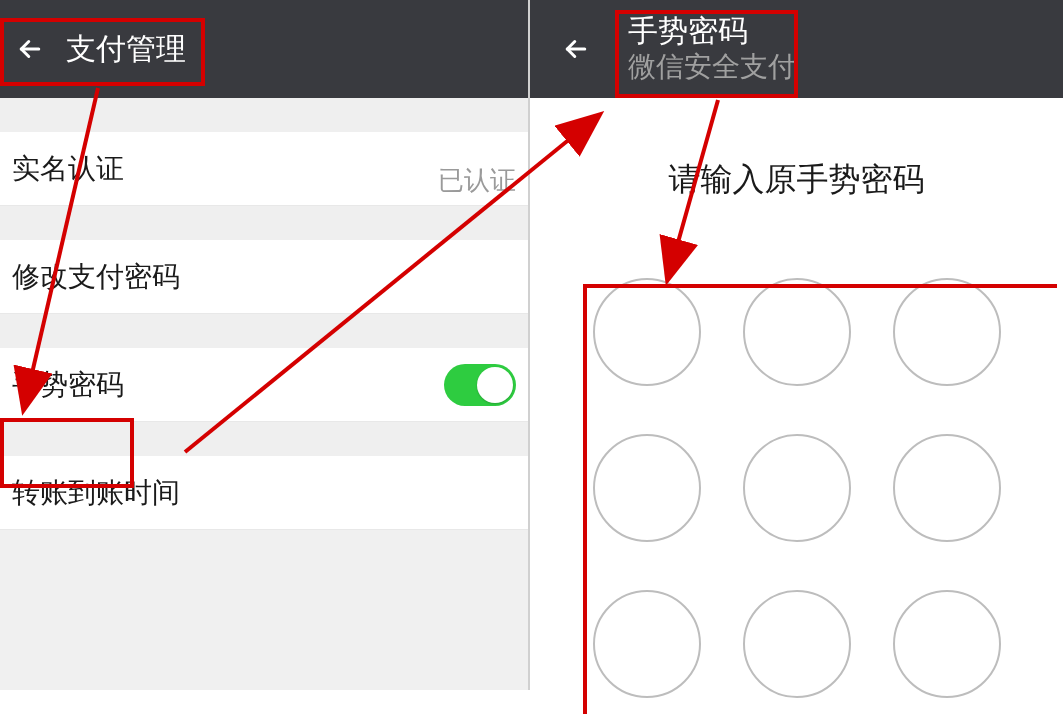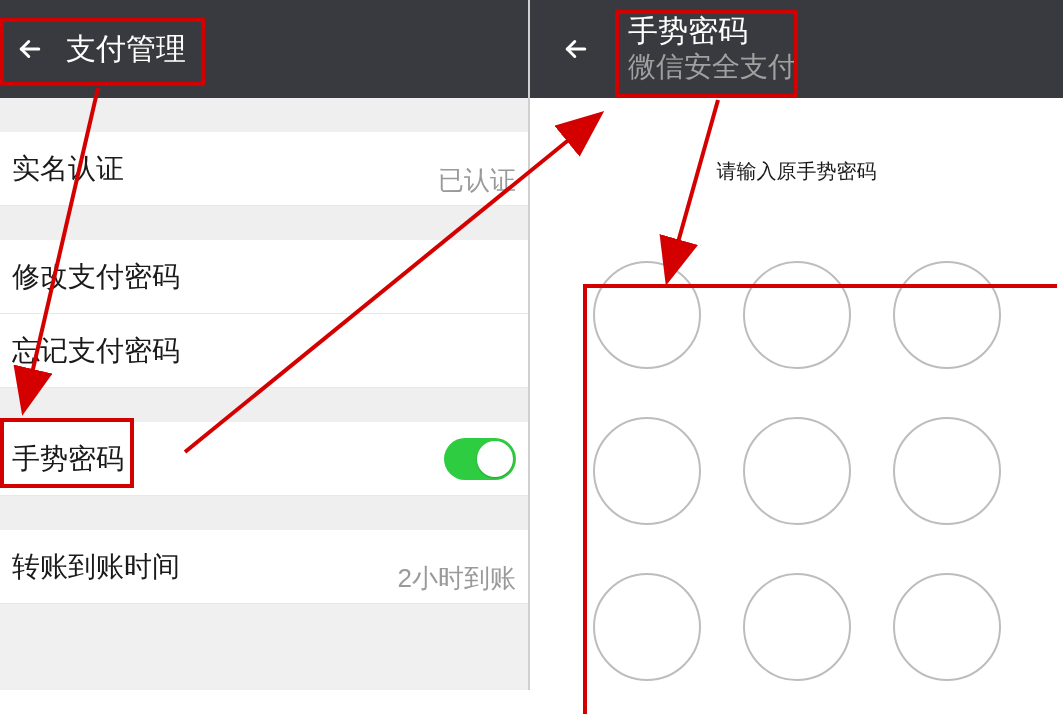--- a/index.html
+++ b/index.html
@@ -118,21 +118,21 @@
       top: 3px;
       width: 36px;
       height: 36px;
       background: #fff;
       border-radius: 50%;
       box-shadow: 0 1px 2px rgba(0,0,0,.2);
     }
     
     .prompt {
       text-align: center;
-      font-size: 20px;
+      font-size: 32px;
       color: #1a1a1a;
       margin-top: 60px;
       margin-bottom: 60px;
     }
     .dots-grid {
       width: 470px;
       margin: 0 auto;
       display: grid;
       grid-template-columns: repeat(3, 1fr);
       grid-template-rows: repeat(3, 1fr);
@@ -222,38 +222,34 @@
       <div class="list-item">
         <span>实名认证</span>
         <span class="value">已认证</span>
       </div>
 
       <div class="list-gap"></div>
 
       <div class="list-item">
         <span>修改支付密码</span>
       </div>
-      <div class="list-item">
-        <span>忘记支付密码</span>
-      </div>
 
       <div class="list-gap"></div>
 
       <div class="list-item">
         <span>手势密码</span>
         <div class="toggle">
           <div class="toggle-knob"></div>
         </div>
       </div>
 
       <div class="list-gap"></div>
 
       <div class="list-item">
         <span>转账到账时间</span>
-        <span class="value">2小时到账</span>
       </div>
     </div>
   </div>
 
   <div class="panel panel-right">
     <div class="header header-right">
       <div class="back-icon">
         <svg viewBox="0 0 24 24" fill="none" stroke="#fff" stroke-width="2.4" stroke-linecap="round" stroke-linejoin="round">
           <path d="M19 12H5"></path>
           <path d="M11 18l-6-6 6-6"></path>

